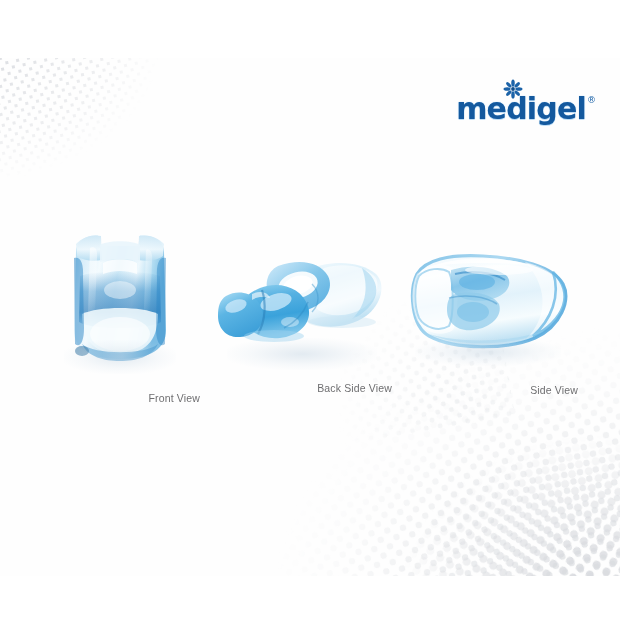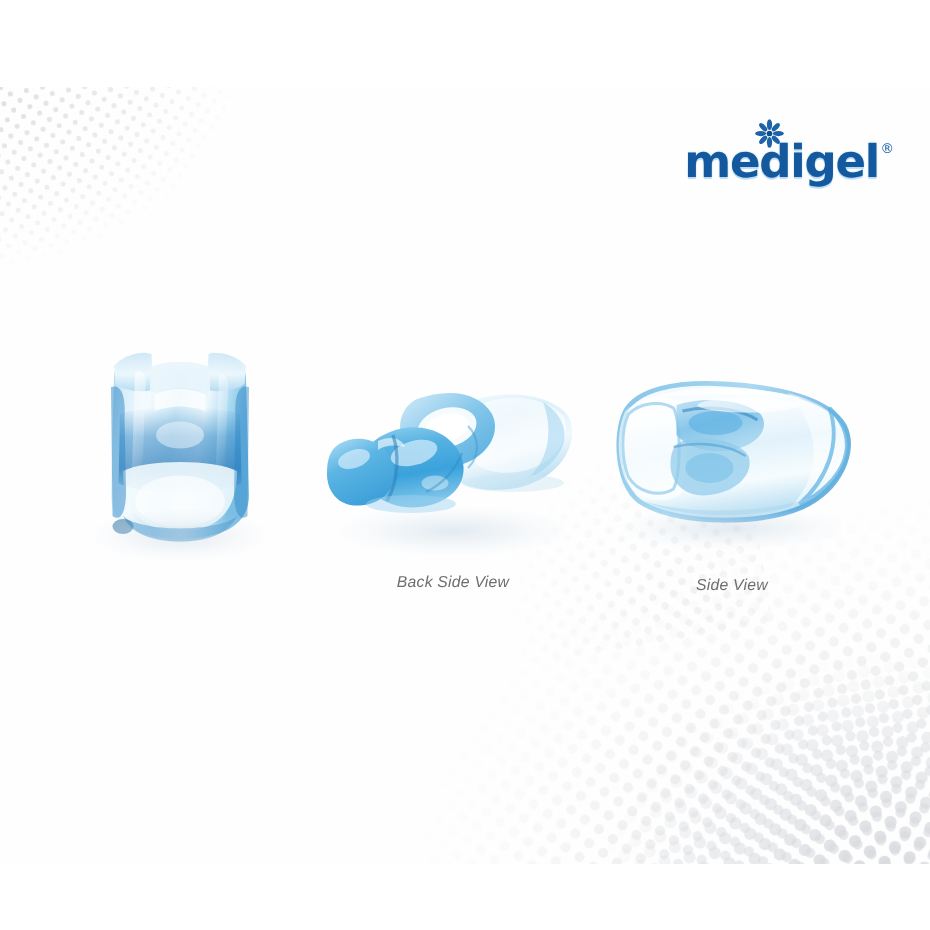--- a/index.html
+++ b/index.html
@@ -159,22 +159,21 @@
   #product-views {
     position: absolute;
     left: 0;
     top: 160px;
     width: 620px;
     height: 220px;
     z-index: 5;
   }
   .product-view {
     position: absolute;
-    text-align: center;
-    font-style: italic;
+    text-align: right;
   }
   .product-figure {
     position: relative;
     display: block;
     margin: 0 auto;
   }
   .view-caption {
     display: block;
     font-family: "Liberation Sans", sans-serif;
     font-size: 10.5px;
@@ -299,20 +298,21 @@
 
             <path d="M30,30 C34,28 38,30 37,40 L35,96 C34,104 29,104 28,96 Z" fill="url(#fShine)" opacity="0.7"></path>
             <path d="M86,32 C90,30 93,34 92,44 L90,92 C89,100 85,100 84,92 Z" fill="url(#fShine)" opacity="0.5"></path>
             <ellipse cx="60" cy="72" rx="16" ry="9" fill="#ffffff" opacity="0.45"></ellipse>
 
             <path d="M22,126 C34,137 86,137 98,126 C92,139 76,143 60,143 C44,143 28,139 22,126 Z" fill="#3c93cd" opacity="0.55"></path>
             <ellipse cx="22" cy="133" rx="7" ry="5" fill="#2b6f9f" opacity="0.55"></ellipse>
           </svg>
           <span class="reflection"></span>
         </div>
+        <span class="view-caption">Front View</span>
       </div>
 
       <div class="product-view" id="view-back">
         <div class="product-figure">
           <svg viewBox="0 0 172 120" width="172" height="120">
             <defs>
               <linearGradient id="bLobe" x1="0" y1="0" x2="0.2" y2="1">
                 <stop offset="0%" stop-color="#8fd0ef"></stop>
                 <stop offset="30%" stop-color="#56b1e2"></stop>
                 <stop offset="65%" stop-color="#3aa2db"></stop>

